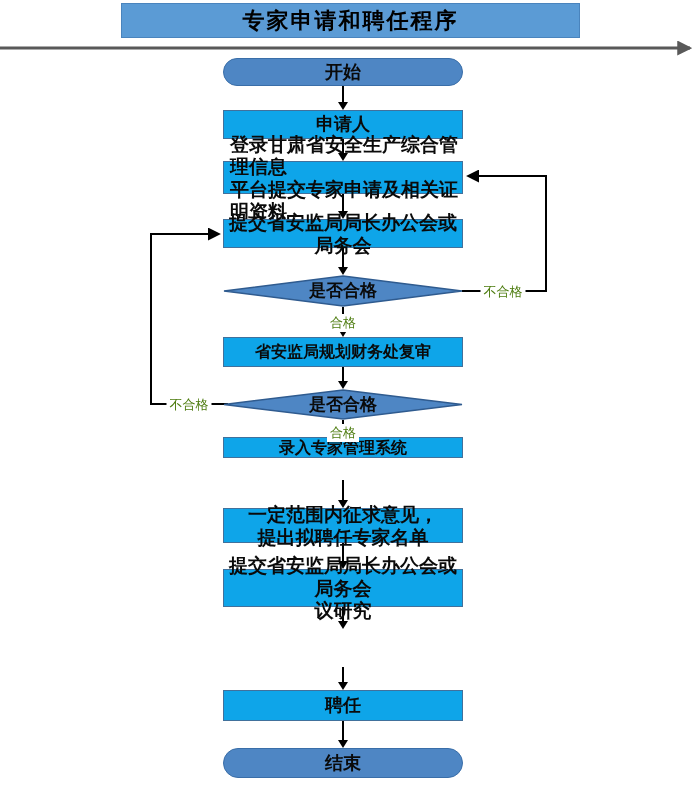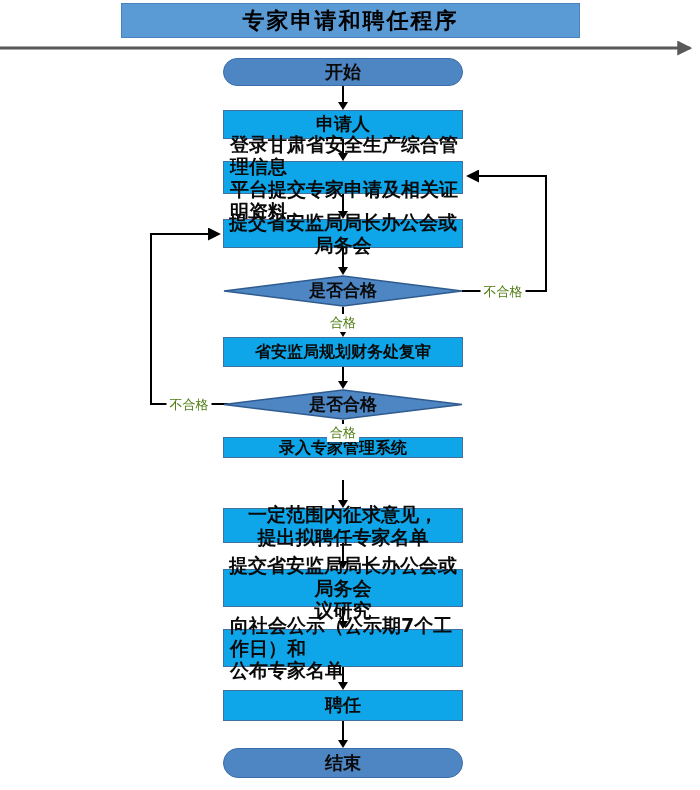--- a/index.html
+++ b/index.html
@@ -114,22 +114,20 @@
   </div>
 
   <div class="node process" style="top:437px;height:21px;">录入专家管理系统</div>
 
   <div class="node process fs-small" style="top:508px;height:35px;">一定范围内征求意见，
 提出拟聘任专家名单</div>
 
   <div class="node process fs-small" style="top:569px;height:38px;">提交省安监局局长办公会或局务会
 议研究</div>
 
-  <div class="node process align-left fs-small" style="top:629px;height:38px;">向社会公示（公示期7个工作日）和
-公布专家名单</div>
 
   <div class="node process fs-big" style="top:690px;height:31px;">聘任</div>
 
   <div class="node terminator fs-big" style="top:748px;height:30px;">结束</div>
 
   <div class="elabel" style="left:343px;top:314px;">合格</div>
   <div class="elabel" style="left:343px;top:424px;">合格</div>
   <div class="elabel" style="left:503px;top:283px;">不合格</div>
   <div class="elabel" style="left:189px;top:396px;">不合格</div>
 

